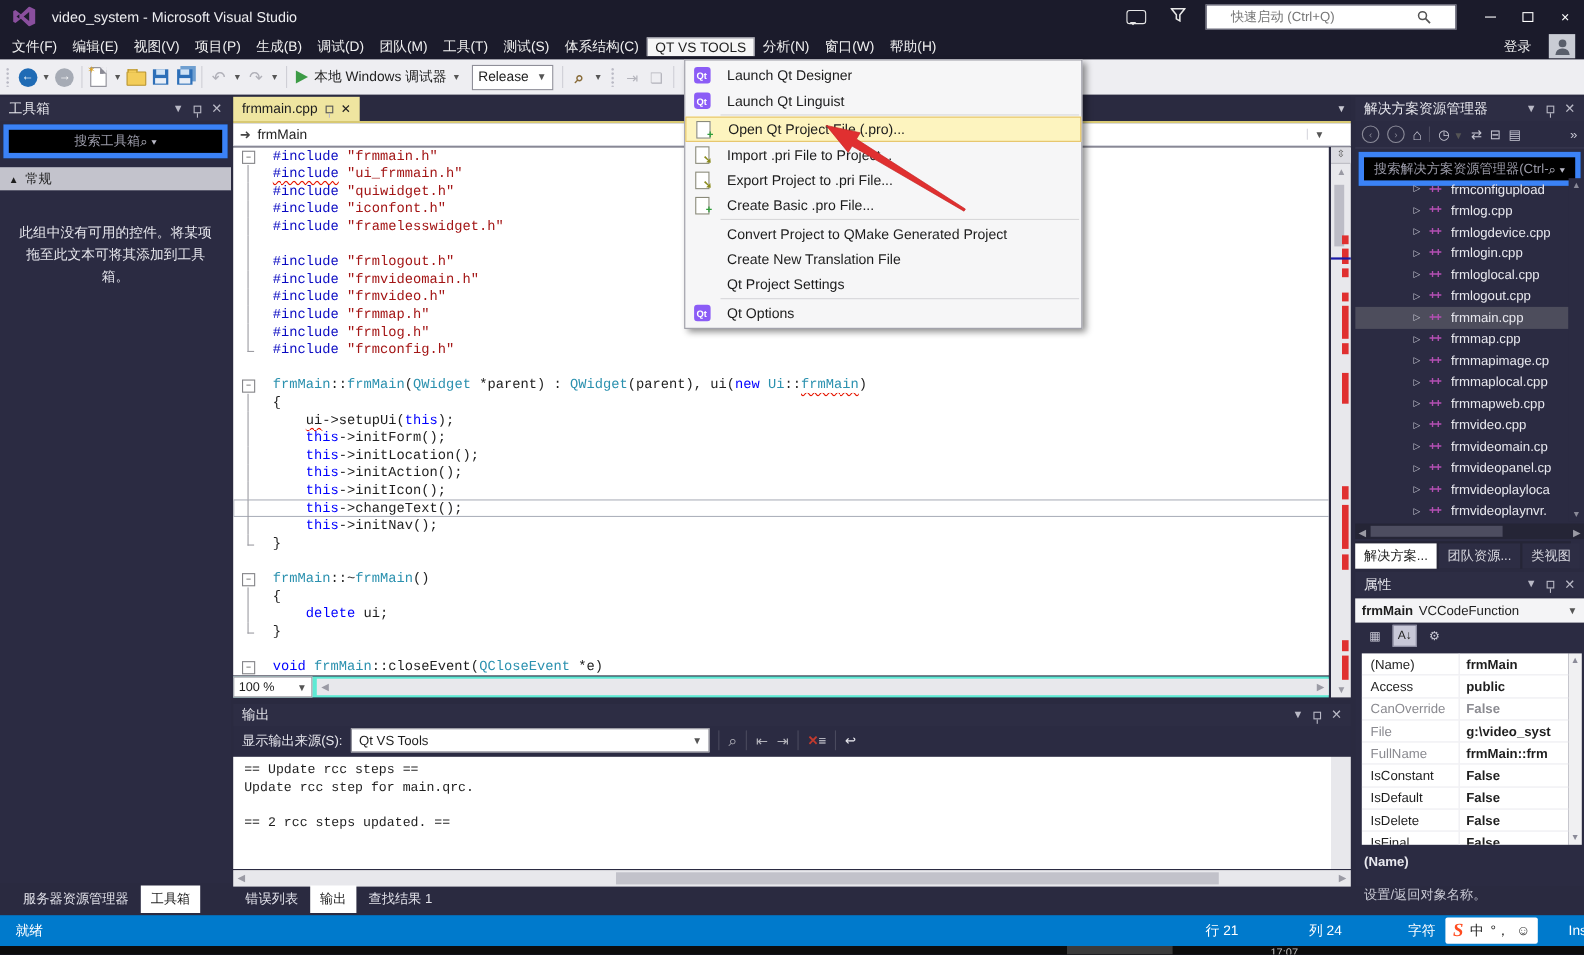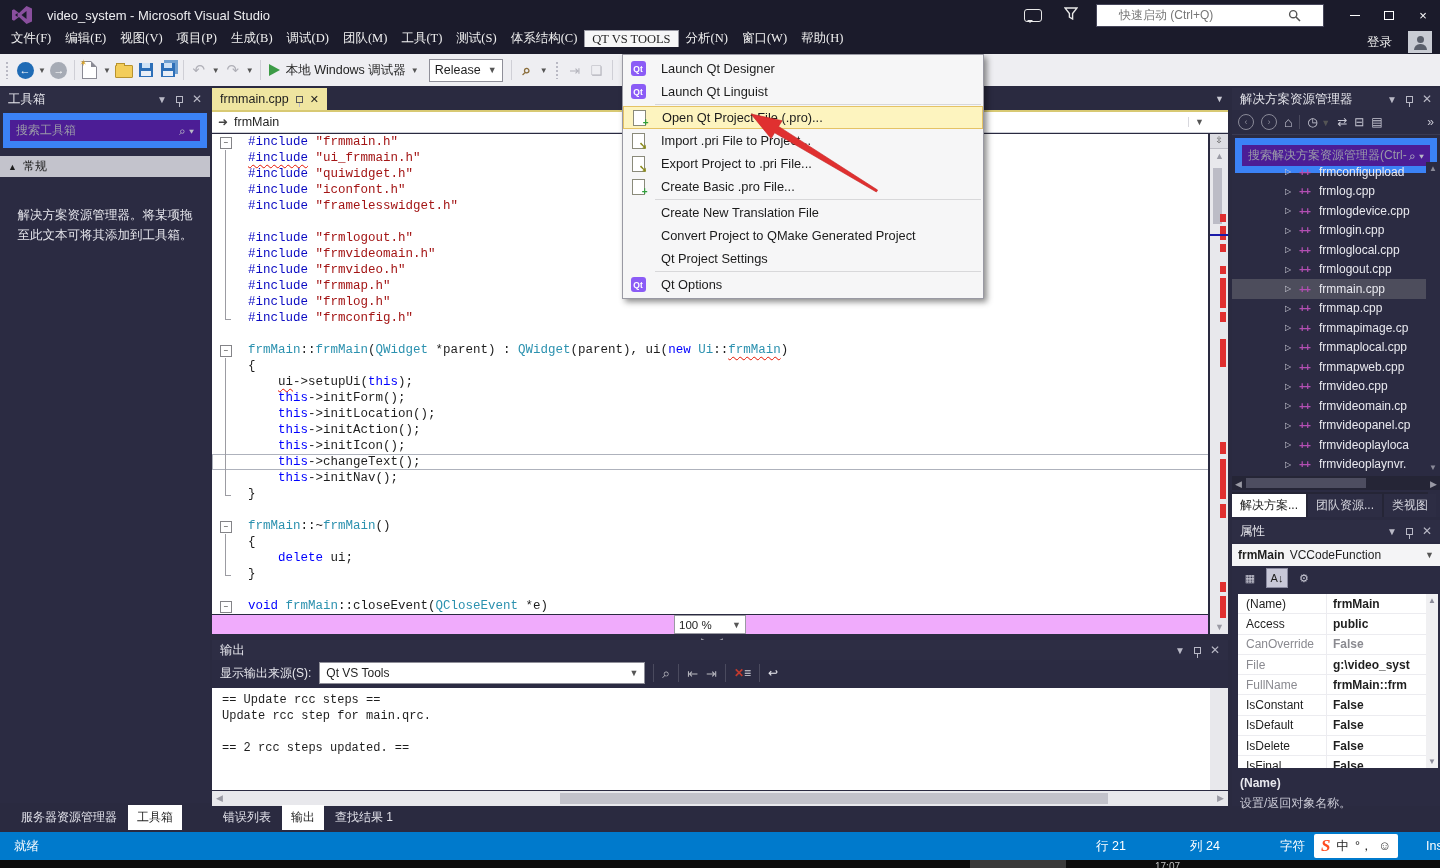--- a/index.html
+++ b/index.html
@@ -14,21 +14,21 @@
   .tb-right{position:absolute;right:0;top:0;height:30px;display:flex;align-items:center;}
   .bubble{width:16px;height:11px;border:1.5px solid #e8e8e8;border-radius:3px;position:relative;margin-right:22px;}
   .bubble:after{content:"";position:absolute;left:2px;bottom:-5px;border:3px solid transparent;border-top-color:#e8e8e8;}
   .funnel{margin-right:18px;}
   .quick-launch{width:182px;height:21px;background:#fff;border:1px solid #46465a;display:flex;align-items:center;justify-content:space-between;padding:0 22px;color:#767676;font-size:12px;margin-right:14px;}
   .winbtn{width:34px;height:28px;display:flex;align-items:center;justify-content:center;color:#fff;font-size:13px;}
   .winbtn .bar{width:10px;height:1px;background:#fff;display:block;}
   .restore-shape{width:8px;height:7px;border:1px solid #fff;position:relative;background:#1b1b2b;}
   .restore-shape:before{content:"";position:absolute;left:2px;top:-3px;width:8px;height:7px;border:1px solid #fff;z-index:-1;}
   
-  .menubar{position:absolute;left:0;top:30px;width:1440px;height:24px;background:#1b1b2b;display:flex;align-items:flex-start;color:#f0f0f0;font-size:12.5px;font-family:Liberation Serif, serif;}
+  .menubar{position:absolute;left:0;top:30px;width:1440px;height:24px;background:#1b1b2b;display:flex;align-items:center;color:#f0f0f0;font-size:12.5px;}
   .menu-item{padding:0 7px;display:flex;align-items:center;white-space:nowrap;}
   .menu-item.active{background:#f6f6f7;color:#1e1e1e;border:1px solid #9999a3;border-bottom:none;}
   .menu-right{position:absolute;right:0;top:0;height:24px;display:flex;align-items:center;}
   .signin{color:#f0f0f0;margin-right:16px;}
   .avatar-box{width:24px;height:22px;background:#c9ccd4;display:flex;align-items:center;justify-content:center;margin-right:8px;}
   .avatar-head{width:7px;height:7px;border-radius:50%;background:#5a5f6b;position:relative;top:-3px;}
   .avatar-body{width:13px;height:6px;border-radius:6px 6px 0 0;background:#5a5f6b;position:absolute;margin-top:10px;}
   
   .toolbar{position:absolute;left:0;top:54px;width:1440px;height:32px;background:#eeeef2;display:flex;align-items:center;color:#444;}
   .grip{width:4px;height:18px;margin:0 5px;background-image:radial-gradient(circle,#b9b9c4 1px,transparent 1.2px);background-size:4px 4px;}
@@ -54,21 +54,21 @@
   .find-ic{color:#8a6d3b;font-size:15px;font-weight:bold;}
   .gray-ic{color:#b4b4bc;font-size:13px;}
   .dark-ic{color:#55555e;font-size:13px;}
   
   .panel{position:absolute;background:#2b2b42;}
   .panel-header{height:22px;background:#2d2d44;color:#e4e4ea;display:flex;align-items:center;padding:0 8px;font-size:12.5px;}
   .ph-icons{margin-left:auto;display:flex;align-items:center;gap:9px;color:#b9b9c6;font-size:10px;}
   .pin{width:5px;height:5px;border:1px solid #b9b9c6;position:relative;display:inline-block;}
   .pin:after{content:"";position:absolute;left:2px;top:6px;width:1px;height:4px;background:#b9b9c6;}
   .xglyph{font-size:12px;}
-  .searchbox{height:21px;background:#4c1d95;border:7px solid #3b82f6;display:flex;align-items:center;justify-content:space-between;padding:0 6px;color:#9a9aa8;}
+  .searchbox{height:21px;background:#000000;border:5px solid #3b82f6;display:flex;align-items:center;justify-content:center;padding:0 6px;color:#9a9aa8;}
   
   #toolbox{left:0;top:88px;width:210px;height:715px;}
   .tbx-section{height:21px;background:#c3c3cc;color:#1e1e1e;display:flex;align-items:center;padding:0 8px;margin-top:8px;gap:6px;}
   .tbx-empty{color:#e6e6ec;text-align:center;padding:28px 14px 0 14px;line-height:20px;font-size:12.5px;}
   
   #editor{left:212px;top:88px;width:1016px;height:546px;background:#fff;}
   .tabstrip{position:absolute;left:0;top:0;width:100%;height:22px;background:#2a2a40;border-bottom:2px solid #d8c973;display:flex;}
   .doc-tab{background:#efe5a0;color:#1e1e1e;display:flex;align-items:center;padding:0 8px;gap:7px;font-size:12.5px;}
   .tab-docdrop{position:absolute;right:4px;top:6px;color:#c8c8d2;font-size:9px;}
   .navbar{position:absolute;left:0;top:24px;width:100%;height:21px;background:#fff;border-bottom:1px solid #ccced6;display:flex;align-items:center;padding:0 6px;box-sizing:border-box;gap:6px;}
@@ -77,21 +77,21 @@
             font-family:"Liberation Mono","DejaVu Sans Mono",monospace;font-size:12.5px;}
   .code-line{height:16px;line-height:16px;white-space:pre;position:relative;padding-left:36px;}
   .code-line.cur{outline:1px solid #aeb2bc;outline-offset:-1px;width:1160px;box-sizing:border-box;}
   .tok-p{color:#0a0ac2;}  .tok-s{color:#a31515;}  .tok-k{color:#0000ff;}
   .tok-t{color:#2b91af;}  .tok-n{color:#1e1e1e;}
   .squig{text-decoration:underline wavy #e51400 1px;text-underline-offset:2.5px;}
   .fold-box{position:absolute;left:8px;top:3px;width:10px;height:10px;border:1px solid #848488;background:#fff;color:#333;
             font:8px/9px "Liberation Sans",sans-serif;text-align:center;}
   .gline{position:absolute;left:13px;top:0;bottom:0;border-left:1px solid #9c9ca2;}
   .gend{position:absolute;left:13px;top:0;height:9px;width:5px;border-left:1px solid #9c9ca2;border-bottom:1px solid #9c9ca2;}
-  .ed-bottom{position:absolute;left:0;top:527px;width:996px;height:19px;background:#f0abfc;display:flex;align-items:center;flex-direction:column;}
+  .ed-bottom{position:absolute;left:0;top:527px;width:996px;height:19px;background:#5eead4;display:flex;align-items:center;}
   .zoombox{width:62px;height:17px;background:#fff;border:1px solid #9a9aa2;display:flex;align-items:center;justify-content:space-between;padding:0 4px;font-size:11.5px;}
   .hscroll{flex:1;height:15px;background:#e8e8ec;position:relative;margin-left:4px;}
   .scroll-arrow{color:#9a9aa4;font-size:9px;position:absolute;top:2px;}
   .vscroll{position:absolute;right:0;top:46px;width:18px;height:500px;background:#e8e8ec;}
   .split-handle{position:absolute;left:0;top:0;width:18px;height:14px;background:#dcdce2;border-bottom:1px solid #bcbcc4;color:#555;font-size:9px;text-align:center;line-height:13px;}
   .vs-thumb{position:absolute;left:3px;top:34px;width:9px;height:56px;background:#bcbcc6;}
   .mark{position:absolute;left:10px;width:6px;background:#e03030;}
   .caret-mark{position:absolute;left:0;width:18px;height:2px;background:#1a1aa8;}
   
   #output{left:212px;top:640px;width:1016px;height:166px;background:#2b2b42;}
@@ -285,21 +285,21 @@
       </span>
     </div>
     <div class="searchbox" style="margin:3px 3px 0 3px;">
       <span>搜索工具箱</span>
       <span style="color:#b9b9c6;">⌕ ▾</span>
     </div>
     <div class="tbx-section">
       <span style="font-size:9px;">▲</span>
       <span>常规</span>
     </div>
-    <div class="tbx-empty">解决方案资源管理器。将某项拖至此文本可将其添加到工具箱。</div>
+    <div class="tbx-empty">此组中没有可用的控件。将某项拖至此文本可将其添加到工具箱。</div>
   </div>
 
   <div id="editor" class="panel" style="background:#2a2a40;">
     <div class="tabstrip">
       <div class="doc-tab">
         <span>frmmain.cpp</span>
         <span class="pin" style="border-color:#555;"></span>
         <span style="font-size:11px;">✕</span>
       </div>
       <span class="tab-docdrop">▼</span>
@@ -584,21 +584,21 @@
           <span class="prop-label">IsFinal</span>
           <span class="prop-val">False</span>
         </div>
       </div>
     <div class="prop-vscroll">
       <div style="margin-top:2px;">▲</div>
       <div style="position:absolute;bottom:2px;left:2px;">▼</div>
     </div>
     <div class="prop-desc">
       <div style="font-weight:bold;">(Name)</div>
-      <div style="color:#c9c9d4;margin-top:5px;">设置/返回对象名称。</div>
+      <div style="color:#c9c9d4;margin-top:15px;">设置/返回对象名称。</div>
     </div>
   </div>
 
   <div id="left-tabs" class="bottom-tabs">
       <span class="btab">服务器资源管理器</span>
       <span class="btab active">工具箱</span>
     </div>
   <div id="center-tabs" class="bottom-tabs">
       <span class="btab">错误列表</span>
       <span class="btab active">输出</span>
@@ -665,24 +665,24 @@
       <div class="qmi">
         <span class="qico">
           <span class="mini-doc">
             <span class="acc green-acc">+</span>
           </span>
         </span>
         <span>Create Basic .pro File...</span>
       </div>
       <div class="qmi-sep"></div>
       <div class="qmi">
+        <span>Convert Project to QMake Generated Project</span>
+      </div>
+      <div class="qmi">
         <span>Create New Translation File</span>
-      </div>
-      <div class="qmi">
-        <span>Convert Project to QMake Generated Project</span>
       </div>
       <div class="qmi">
         <span>Qt Project Settings</span>
       </div>
       <div class="qmi-sep"></div>
       <div class="qmi">
         <span class="qico">
           <span class="qt-green">Qt</span>
         </span>
         <span>Qt Options</span>

